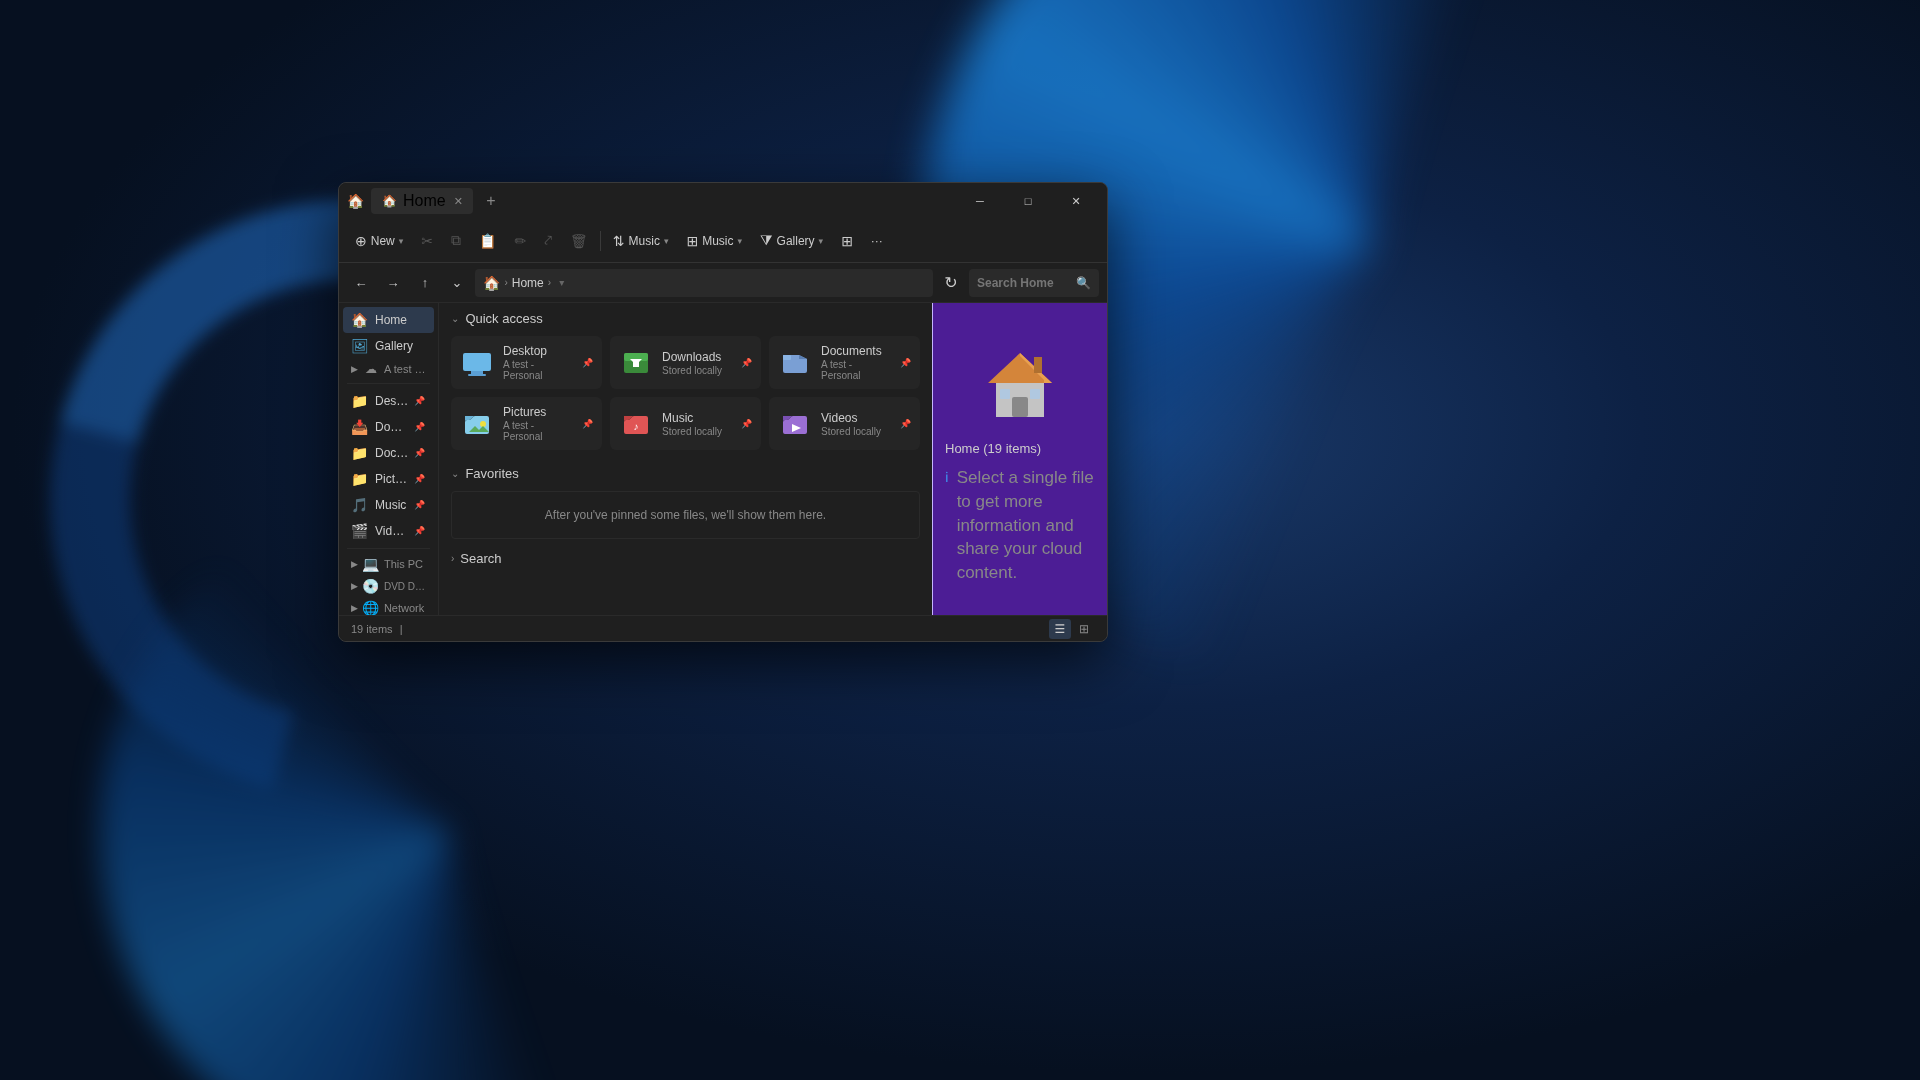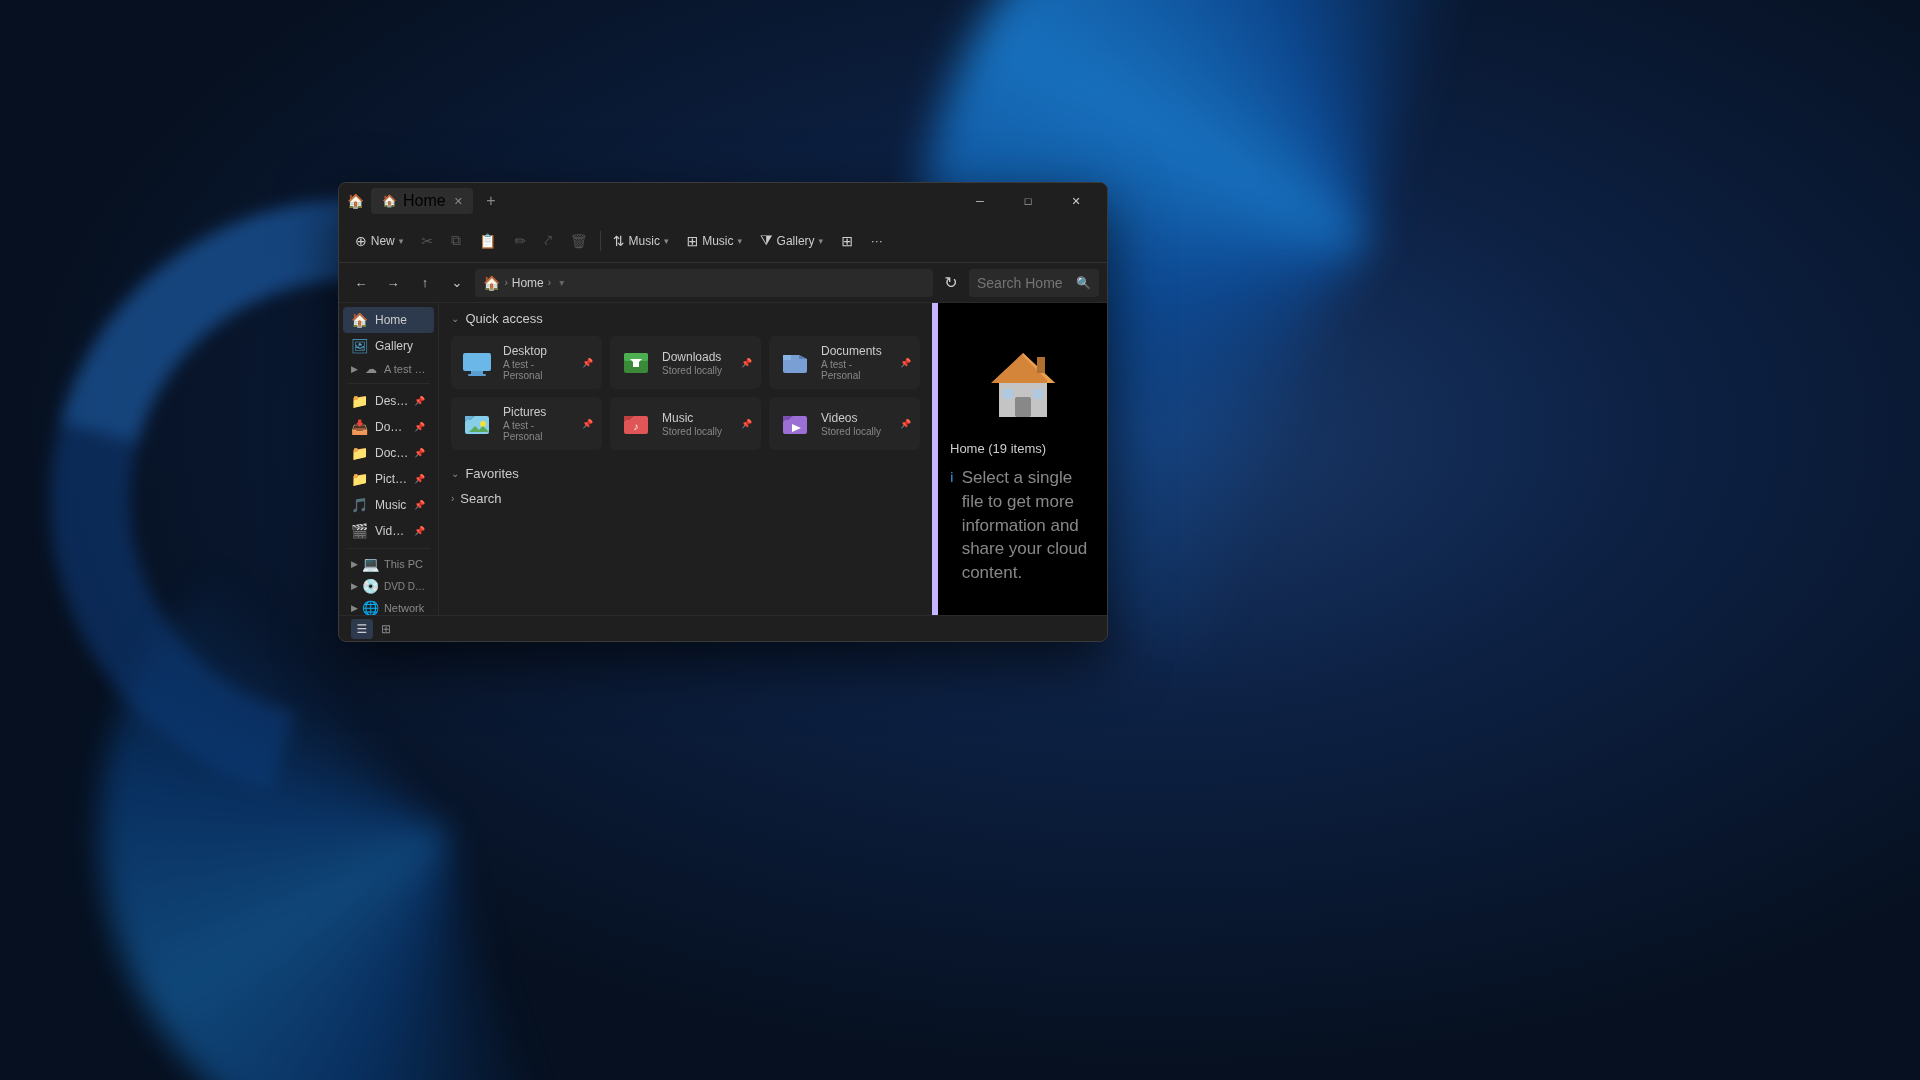--- a/index.html
+++ b/index.html
@@ -248,22 +248,23 @@
       padding: 0 8px;
       gap: 4px;
       width: 130px;
     }
 
     .search-input {
       background: transparent;
       border: none;
       outline: none;
       color: #fca5a5;
-      font-size: 14px;
+      font-size: 12px;
       width: 100%;
+      font-weight: bold;
     }
 
     .search-icon {
       color: #888;
       font-size: 12px;
     }
 
     
     .main-content {
       display: flex;
@@ -406,22 +407,22 @@
     }
 
     
     .recent-section {
       margin-top: 8px;
     }
 
     
     .right-panel {
       width: 175px;
-      background: #000000;
-      border-left: 6px solid #c4b5fd;
+      background: #4c1d95;
+      border-left: 1px solid #c4b5fd;
       padding: 12px;
       flex-shrink: 0;
     }
 
     .home-icon-container {
       display: flex;
       justify-content: center;
       margin-bottom: 16px;
       margin-top: 30px;
     }
@@ -791,20 +792,23 @@
           <span class="qa-pin">📌</span>
         </div>
 
       </div>
 
       <div class="section-header">
         <span class="section-chevron">⌄</span>
         <span>Favorites</span>
       </div>
 
+      <div style="border:1px solid #2a2a2a;border-radius:4px;margin-bottom:12px;">
+        <div class="favorites-empty">After you've pinned some files, we'll show them here.</div>
+      </div>
 
       <div class="section-header recent-section">
         <span class="section-chevron">›</span>
         <span>Search</span>
       </div>
 
     </div>
 
     <div class="right-panel">
 
@@ -832,19 +836,23 @@
       <div class="panel-info">
         <span class="info-icon">ℹ</span>
         <span class="info-text">Select a single file to get more information and share your cloud content.</span>
       </div>
 
     </div>
 
   </div>
 
   <div class="status-bar">
+    <span class="status-text">
+      <span>19 items</span>
+      <span style="margin:0 4px;">|</span>
+    </span>
     <div class="view-btns">
       <div class="view-btn active">☰</div>
       <div class="view-btn">⊞</div>
     </div>
   </div>
 
 </div>
 
 </body></html>

